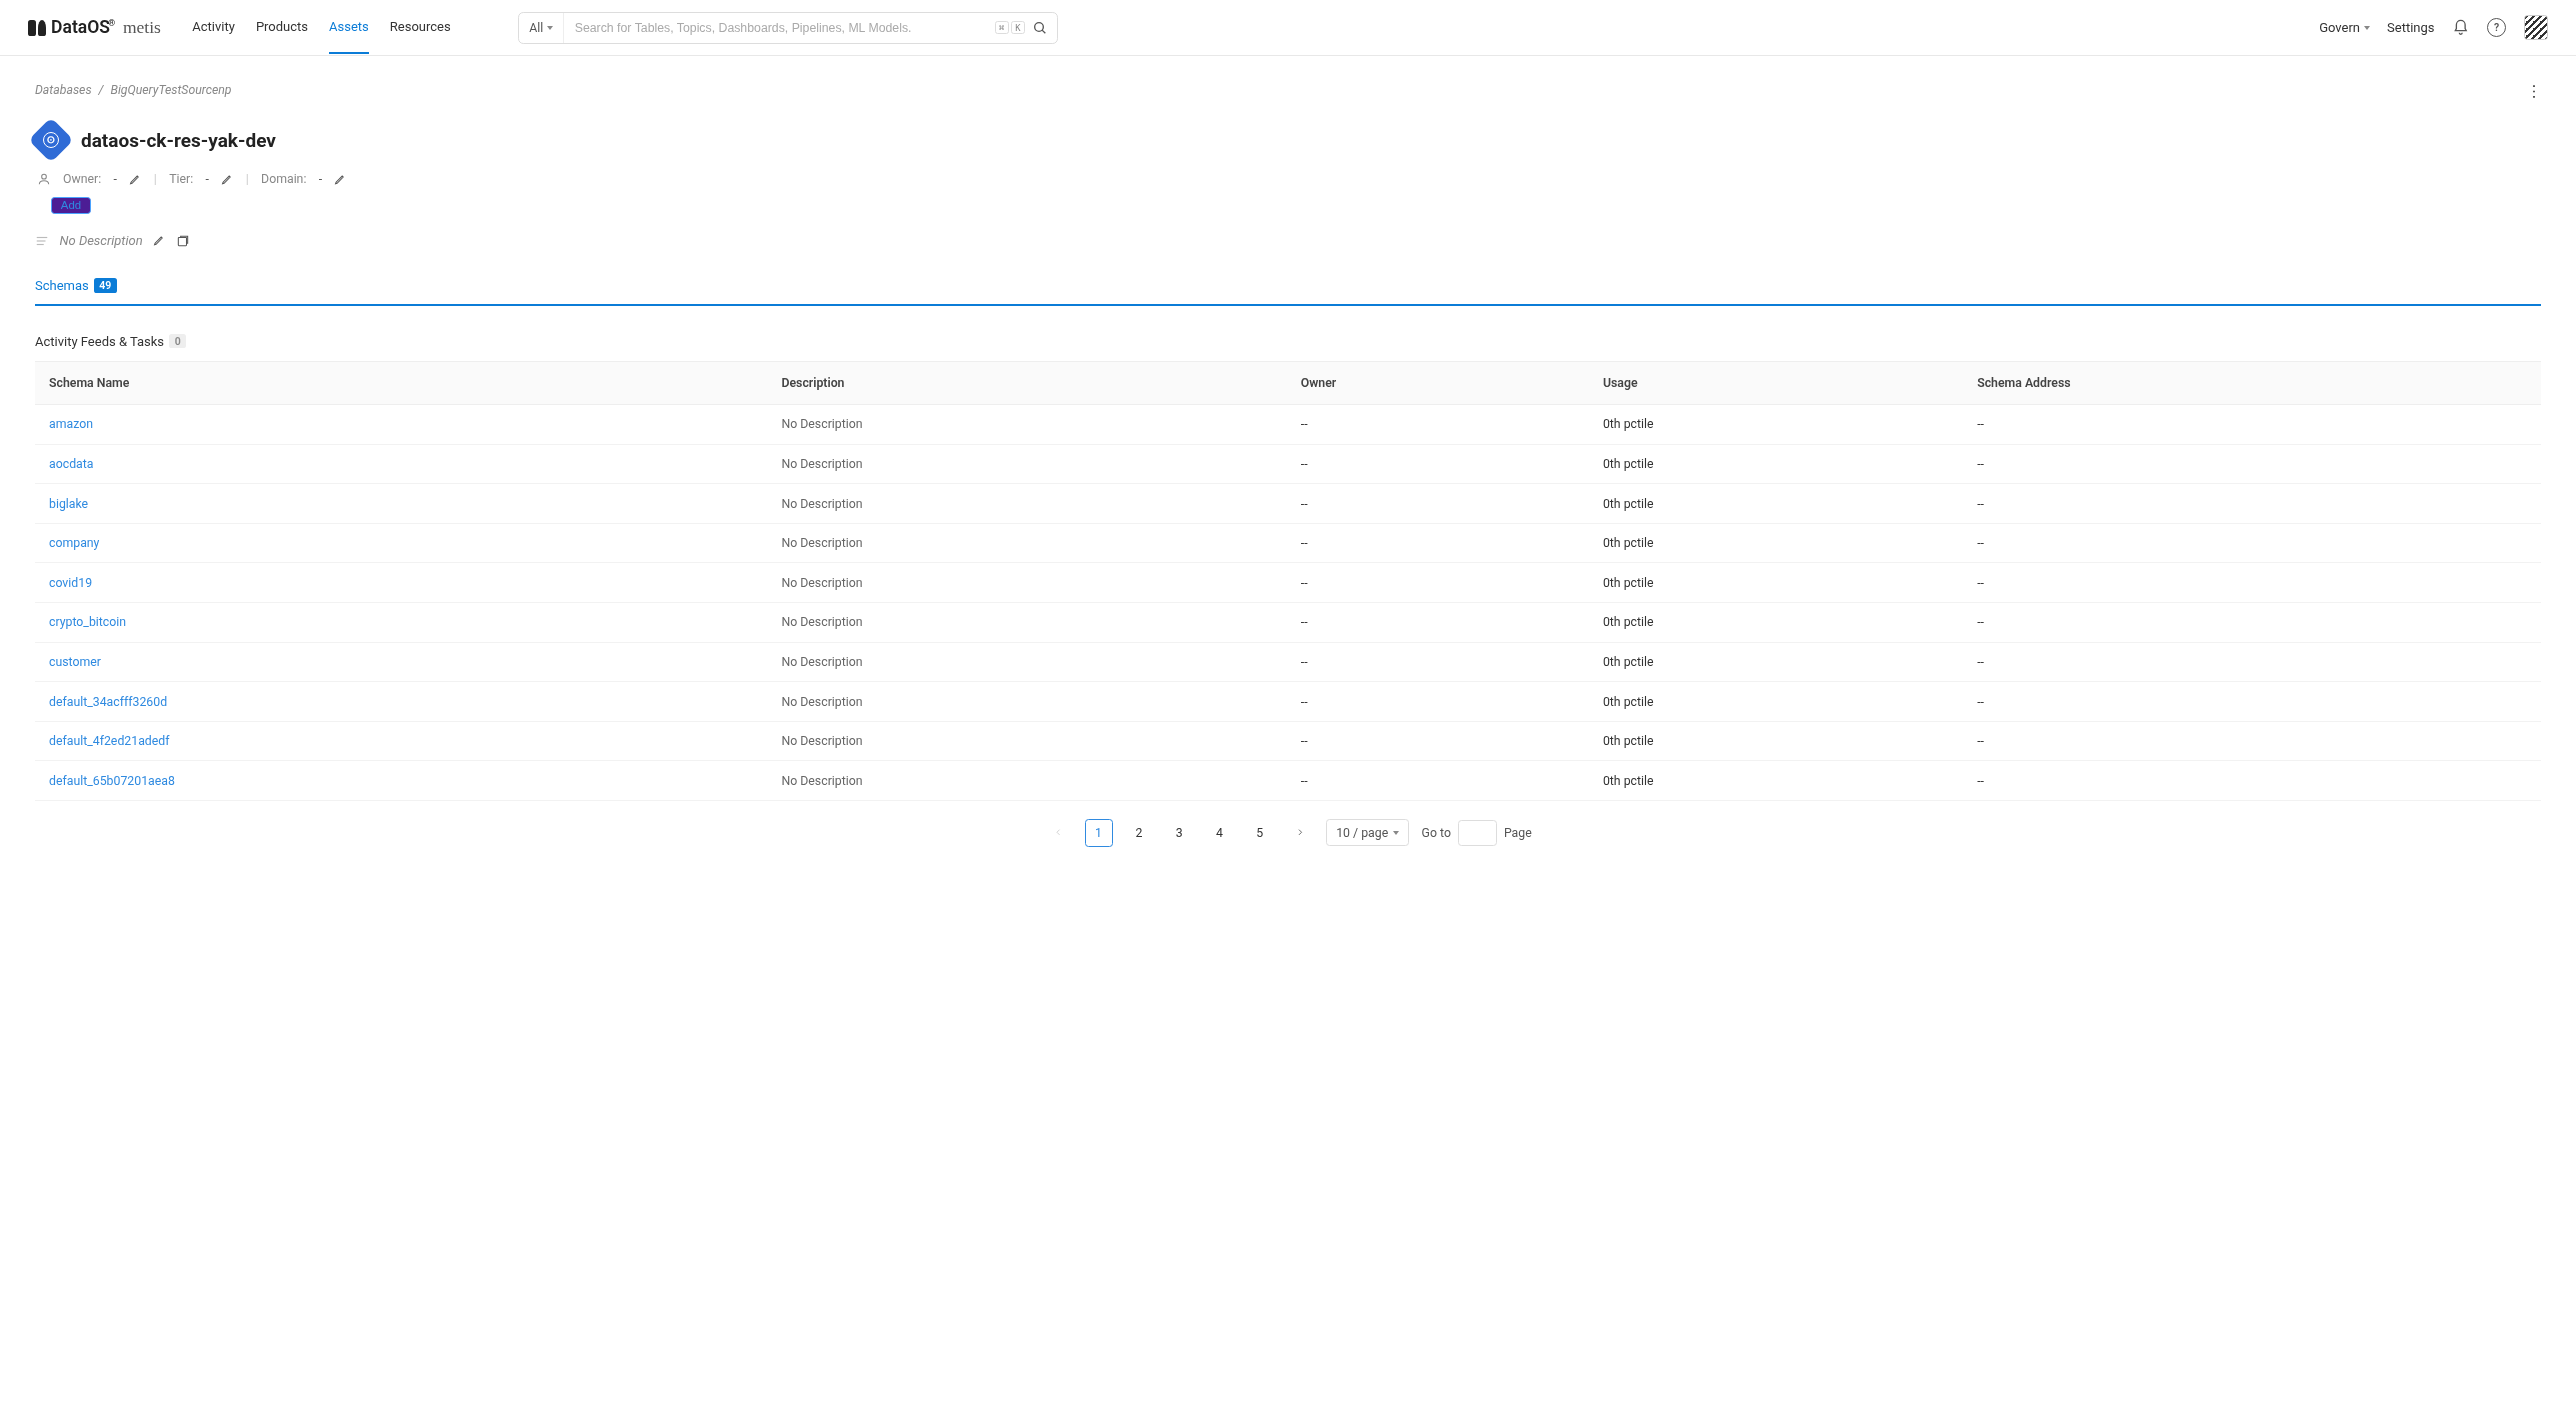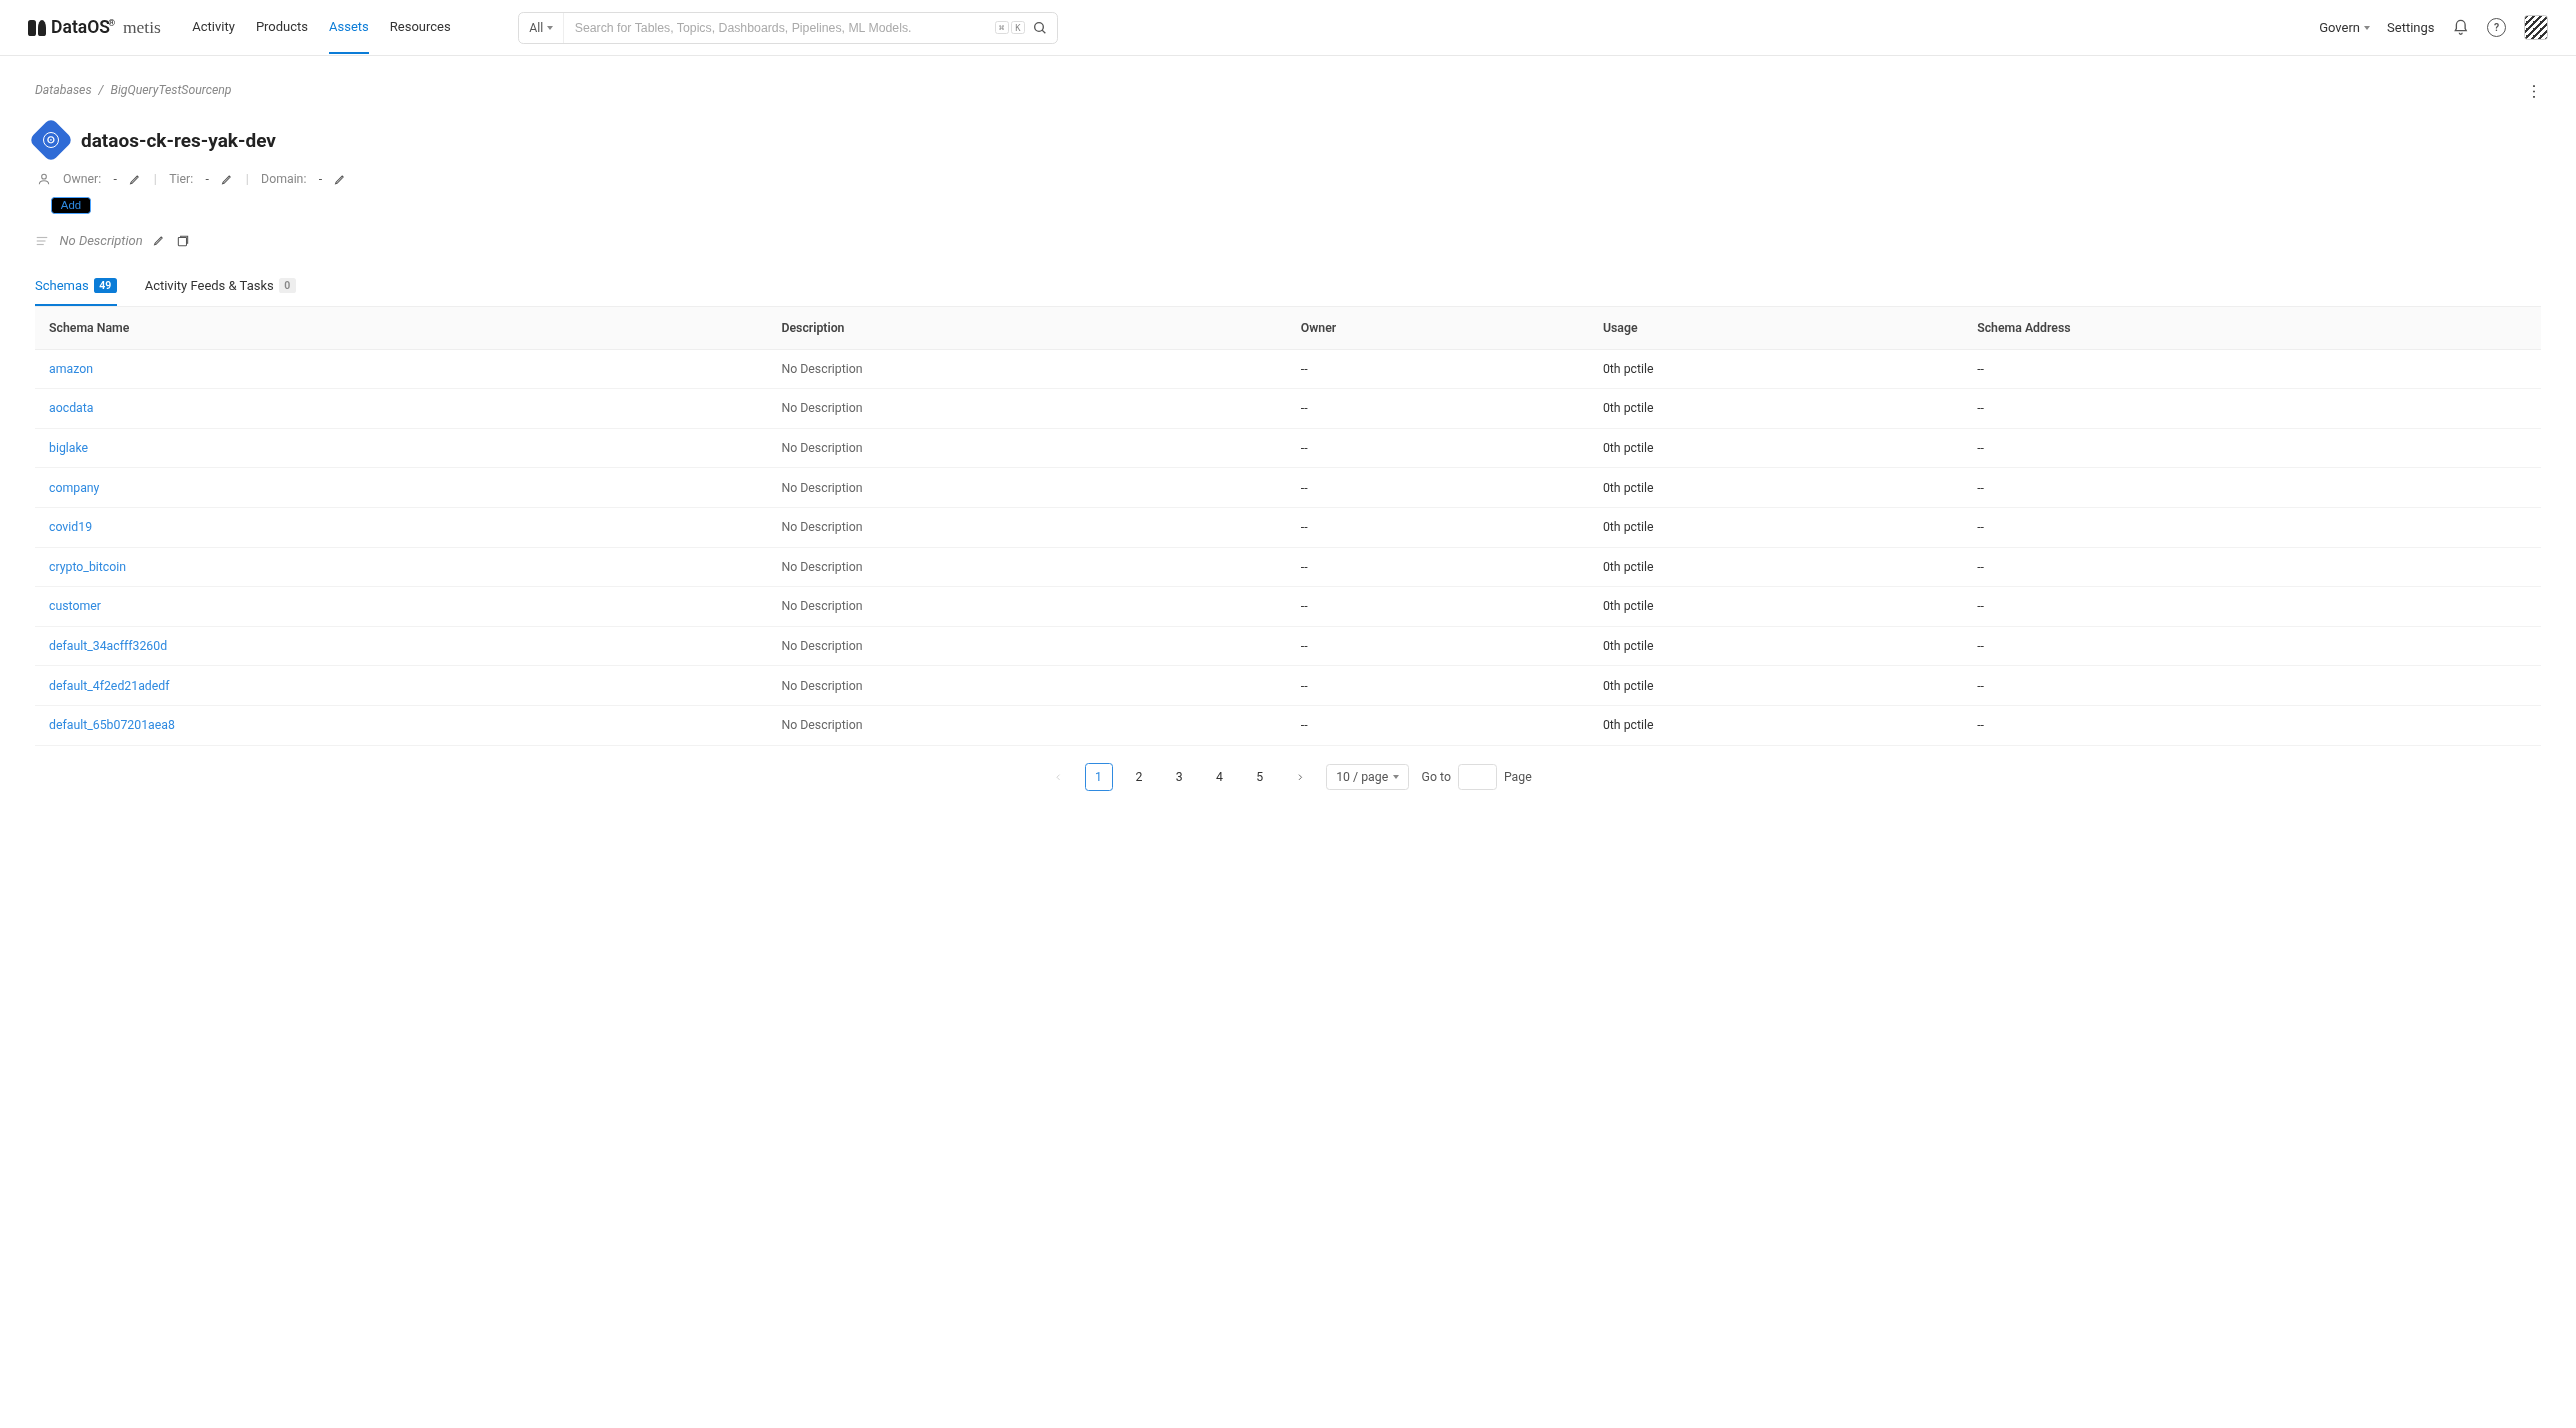--- a/index.html
+++ b/index.html
@@ -44,27 +44,27 @@
 .page-title { font-size: 19px; font-weight: 700; color: #222; }
 
 .meta-row { display: flex; align-items: center; gap: 12.3px; margin-top: 16px; margin-left: 1.8px; color: #777; font-size: 12.3px; }
 .meta-row .sep { color: #ccc; }
 .meta-label { color: #888; }
 .meta-val { color: #555; }
 .pencil { cursor: pointer; color: #555; }
 .person-icon { width: 14px; height: 14px; display: inline-block; }
 
 .tag-row { margin-top: 10.5px; margin-left: 16px; }
-.add-tag { border: 0.9px solid #4aa3ff; color: #2f8ae0; border-radius: 3.5px; padding: 1.8px 8.8px; font-size: 11.4px; background: #000000; cursor: pointer; }
+.add-tag { border: 0.9px solid #4aa3ff; color: #2f8ae0; border-radius: 3.5px; padding: 1.8px 8.8px; font-size: 11.4px; background: #4c1d95; cursor: pointer; }
 
 .desc-row { display: flex; align-items: center; gap: 10.5px; margin-top: 19px; color: #888; font-style: italic; font-size: 13px; }
 .desc-row .lines-icon { color: #bbb; font-style: normal; }
 
 
-.tabs { display: flex; gap: 28px; margin-top: 30px; border-bottom: 0.9px solid #eee; }
+.tabs { display: flex; gap: 28px; margin-top: 30px; border-bottom: 0.9px solid #eee; flex-direction: column; }
 .tab { padding: 0 0 10.5px 0; font-size: 13px; color: #333; cursor: pointer; display: flex; align-items: center; gap: 5.3px; border-bottom: 2.6px solid transparent; }
 .tab.active { color: #0b7cd7; border-bottom-color: #0b7cd7; }
 .tab .badge { background: #0b7cd7; color: #fff; border-radius: 2.6px; padding: 0.9px 5.3px; font-size: 10.5px; font-weight: 600; }
 .tab .badge.gray { background: #eee; color: #888; }
 
 
 .table-wrap { margin-top: 0; }
 table { width: 100%; border-collapse: collapse; }
 thead th { text-align: left; padding: 14px 14px; background: #fafafa; font-weight: 600; color: #444; font-size: 12.3px; border-bottom: 0.9px solid #eee; }
 tbody td { padding: 12.3px 14px; border-bottom: 0.9px solid #f2f2f2; font-size: 12.3px; color: #333; }

